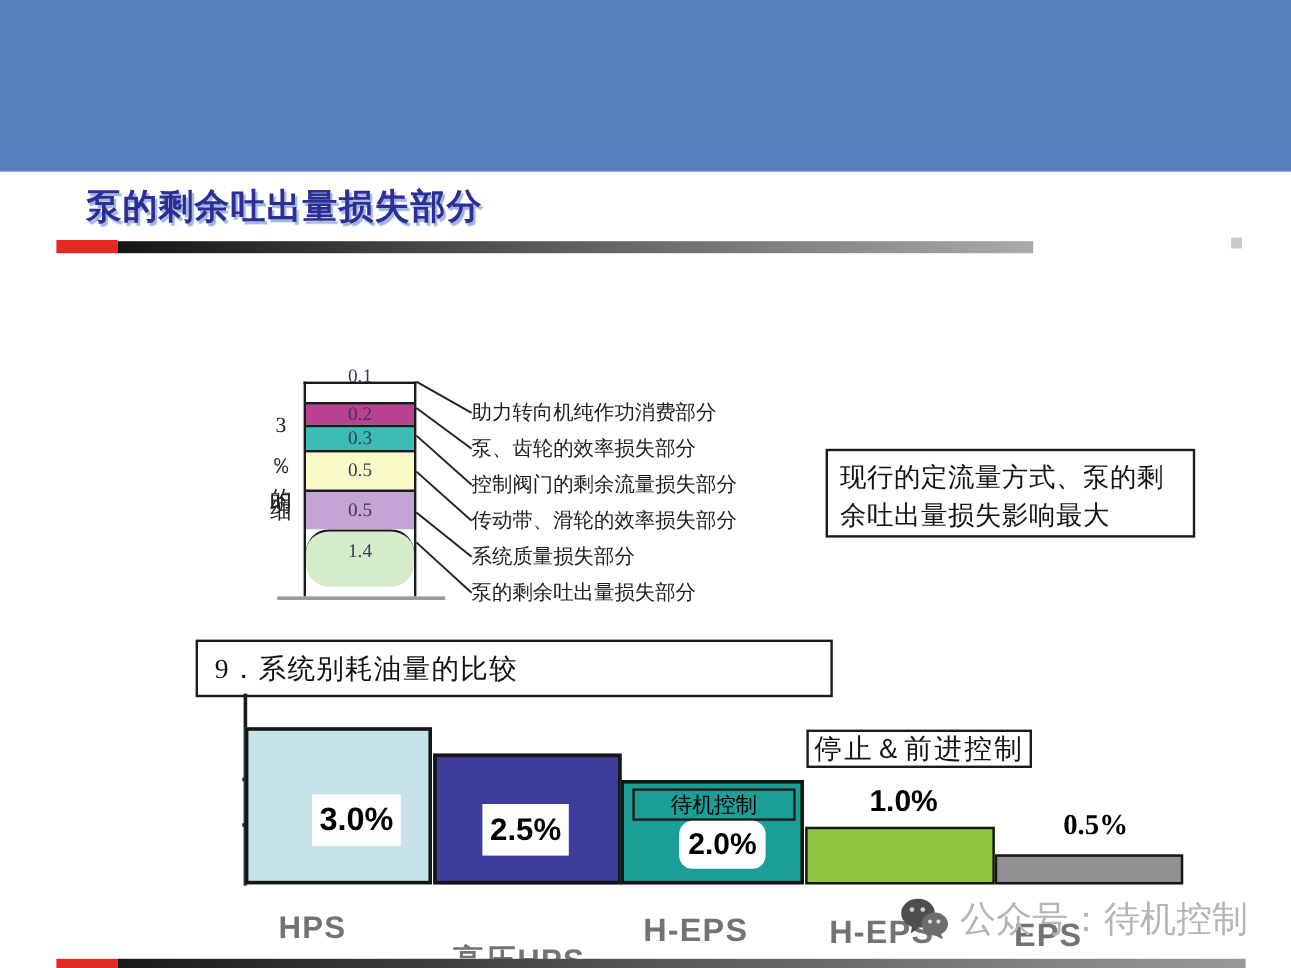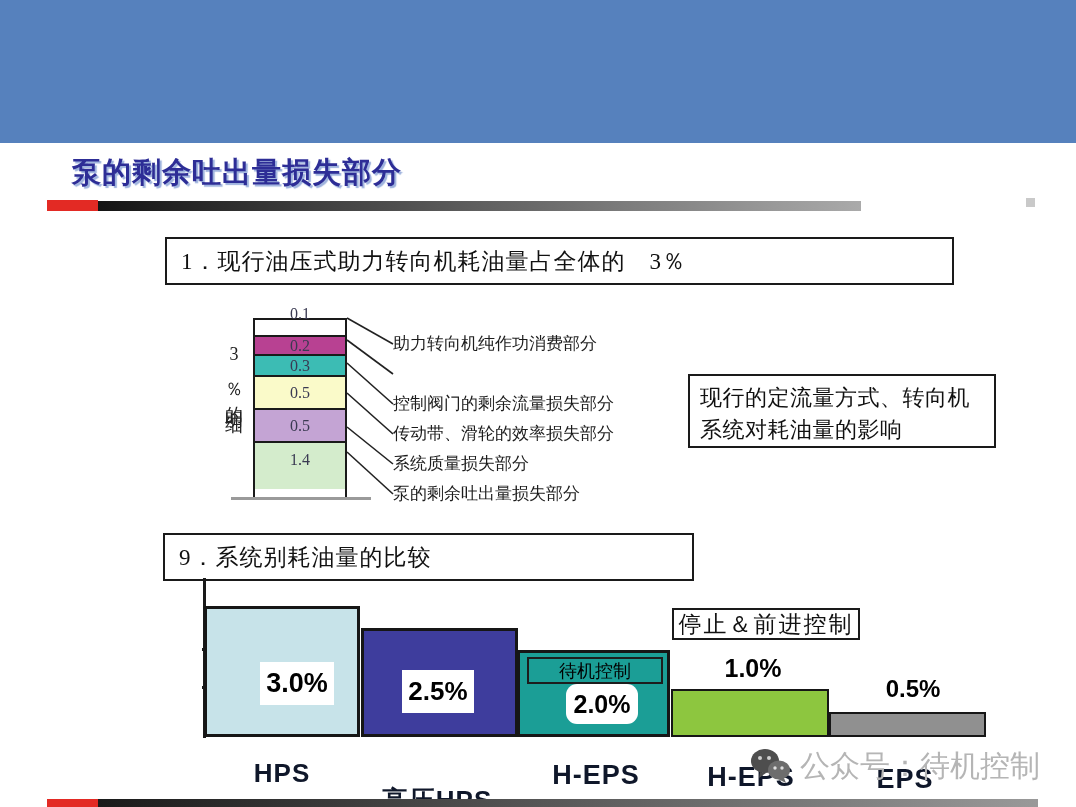--- a/index.html
+++ b/index.html
@@ -32,21 +32,21 @@
   
   .stack-wrap{left:253px;top:318px;width:94px;height:179px;border:2px solid #1a1a1a;border-bottom:none;box-sizing:border-box;}
   .seg{position:relative;width:100%;box-sizing:border-box;display:flex;align-items:center;justify-content:center;
     font-size:16px;color:#3a3a52;}
   .seg+.seg{border-top:2px solid #1a1a1a;}
   .seg0{height:15px;}
   .seg1{height:19px;}
   .seg2{height:21px;}
   .seg3{height:33px;}
   .seg4{height:33px;}
-  .seg5{height:48px;align-items:flex-start;padding-top:8px;}
+  .seg5{height:48px;align-items:flex-start;padding-top:8px;border-radius:19px;}
   .seg0 span{position:relative;top:-14px;background:transparent;}
   .stack-base{left:231px;top:497px;width:140px;height:3px;background:#9a9a9a;}
   .stack-side-label{left:222px;top:344px;height:140px;font-size:18px;color:#222;
     writing-mode:vertical-rl;text-orientation:upright;letter-spacing:5px;}
 
   .callout-label{position:absolute;left:393px;width:260px;height:22px;font-size:17px;color:#1c1c1c;white-space:nowrap;}
 
   .note-box{left:688px;top:374px;width:288px;height:58px;border:2px solid #1a1a1a;background:#fff;
     font-size:22px;color:#111;padding:6px 6px 6px 10px;line-height:1.45;letter-spacing:.5px;}
 
@@ -56,40 +56,37 @@
   .bar{box-sizing:border-box;border:3px solid #161616;}
   .bar4,.bar5{border-width:2px;}
   .val-box{background:#ffffff;display:flex;align-items:center;justify-content:center;
     font-family:"Liberation Sans","DejaVu Sans",sans-serif;font-weight:bold;color:#000;}
   .val-plain{font-family:"Liberation Sans","DejaVu Sans",sans-serif;font-weight:bold;color:#000;text-align:center;}
   .anno-standby{left:527px;top:657px;width:136px;height:27px;border:2px solid #1d1d1d;box-sizing:border-box;
     display:flex;align-items:center;justify-content:center;font-size:18px;color:#000000;background:transparent;}
   .anno-stopgo{left:672px;top:608px;width:188px;height:32px;border:2px solid #1a1a1a;background:#fff;box-sizing:border-box;
     display:flex;align-items:center;justify-content:center;font-size:23px;color:#111;letter-spacing:2px;}
   .cat-label{position:absolute;font-family:"Liberation Sans","DejaVu Sans",sans-serif;
-    font-weight:bold;color:#0f172a;text-align:center;font-size:26px;letter-spacing:1px;}
+    font-weight:bold;color:#737373;font-size:26px;letter-spacing:1px;}
 
   
   .watermark{left:748px;top:744px;width:320px;height:44px;display:flex;align-items:center;z-index:5;}
   .wm-text{font-family:"Liberation Sans","DejaVu Sans",sans-serif;font-size:30px;color:#b5b5b5;white-space:nowrap;margin-left:8px;}
 </style>
 </head>
 <body>
 
 <div class="slide">
 
   <div class="abs banner"></div>
   <div class="abs page-title">泵的剩余吐出量损失部分</div>
   <div class="abs rule-red-top"></div>
   <div class="abs rule-grad-top"></div>
   <div class="abs corner-square"></div>
 
-  <div class="abs hbox hbox1">
-    <span>1．现行油压式助力转向机耗油量占全体的　3％</span>
-  </div>
 
   <div class="abs stack-side-label">3％的明细</div>
 
   <div class="abs stack-wrap">
     <div class="seg seg0" style="background-color: rgb(255, 255, 255);">
       <span>0.1</span>
     </div>
     <div class="seg seg1" style="background-color: rgb(184, 65, 146);">
       <span>0.2</span>
     </div>
@@ -111,26 +108,27 @@
   <svg class="abs" style="left:340px;top:300px;" width="60" height="210">
     <line x1="7" y1="18" x2="53" y2="44" stroke="#222" stroke-width="1.6"></line>
     <line x1="7" y1="40" x2="53" y2="74" stroke="#222" stroke-width="1.6"></line>
     <line x1="7" y1="63" x2="53" y2="104" stroke="#222" stroke-width="1.6"></line>
     <line x1="7" y1="93" x2="53" y2="134" stroke="#222" stroke-width="1.6"></line>
     <line x1="7" y1="127" x2="53" y2="164" stroke="#222" stroke-width="1.6"></line>
     <line x1="7" y1="152" x2="53" y2="194" stroke="#222" stroke-width="1.6"></line>
   </svg>
 
   <div class="callout-label" style="top:332px;">助力转向机纯作功消费部分</div>
+  <div class="callout-label" style="top:362px;">泵、齿轮的效率损失部分</div>
   <div class="callout-label" style="top:392px;">控制阀门的剩余流量损失部分</div>
   <div class="callout-label" style="top:422px;">传动带、滑轮的效率损失部分</div>
   <div class="callout-label" style="top:452px;">系统质量损失部分</div>
   <div class="callout-label" style="top:482px;">泵的剩余吐出量损失部分</div>
 
-  <div class="abs note-box">现行的定流量方式、转向机系统对耗油量的影响</div>
+  <div class="abs note-box">现行的定流量方式、泵的剩余吐出量损失影响最大</div>
 
   <div class="abs hbox hbox2">
     <span>9．系统别耗油量的比较</span>
   </div>
 
   <div class="abs axis-y"></div>
   <div class="abs tick" style="left:202px;top:648px;"></div>
   <div class="abs tick" style="left:202px;top:686px;"></div>
 
   <div class="abs bar" style="left: 204px; top: 606px; width: 156px; height: 131px; background-color: rgb(199, 227, 233);"></div>
@@ -139,21 +137,21 @@
   <div class="abs bar bar4" style="left: 671px; top: 689px; width: 158px; height: 48px; background-color: rgb(141, 198, 63);"></div>
   <div class="abs bar bar5" style="left: 829px; top: 712px; width: 157px; height: 25px; background-color: rgb(144, 144, 144);"></div>
 
   <div class="abs anno-standby">待机控制</div>
   <div class="abs anno-stopgo">停止＆前进控制</div>
 
   <div class="abs val-box" style="left:260px;top:662px;width:74px;height:43px;font-size:27px;">3.0%</div>
   <div class="abs val-box" style="left:402px;top:670px;width:72px;height:43px;font-size:26px;">2.5%</div>
   <div class="abs val-box" style="left:566px;top:684px;width:72px;height:40px;font-size:25px;border-radius:11px;">2.0%</div>
   <div class="abs val-plain" style="left:708px;top:654px;width:90px;font-size:25px;">1.0%</div>
-  <div class="abs val-plain" style="left:868px;top:675px;width:90px;font-size:24px;">0.5%</div>
+  <div class="abs val-plain" style="left:868px;top:675px;width:90px;font-size:24px;font-family:Liberation Serif, serif;">0.5%</div>
 
   <div class="cat-label" style="left:232px;top:758px;width:100px;">HPS</div>
   <div class="cat-label" style="left:377px;top:758px;width:120px;margin-top:25px;">高压HPS</div>
   <div class="cat-label" style="left:536px;top:760px;width:120px;font-size:27px;">H-EPS</div>
   <div class="cat-label" style="left:691px;top:762px;width:120px;font-size:27px;">H-EPS</div>
   <div class="cat-label" style="left:845px;top:764px;width:120px;font-size:27px;">EPS</div>
 
   <div class="abs watermark">
     <svg width="44" height="40" viewBox="0 0 44 40">
       <ellipse cx="17" cy="15" rx="14" ry="12" fill="#4e4e4e"></ellipse>

